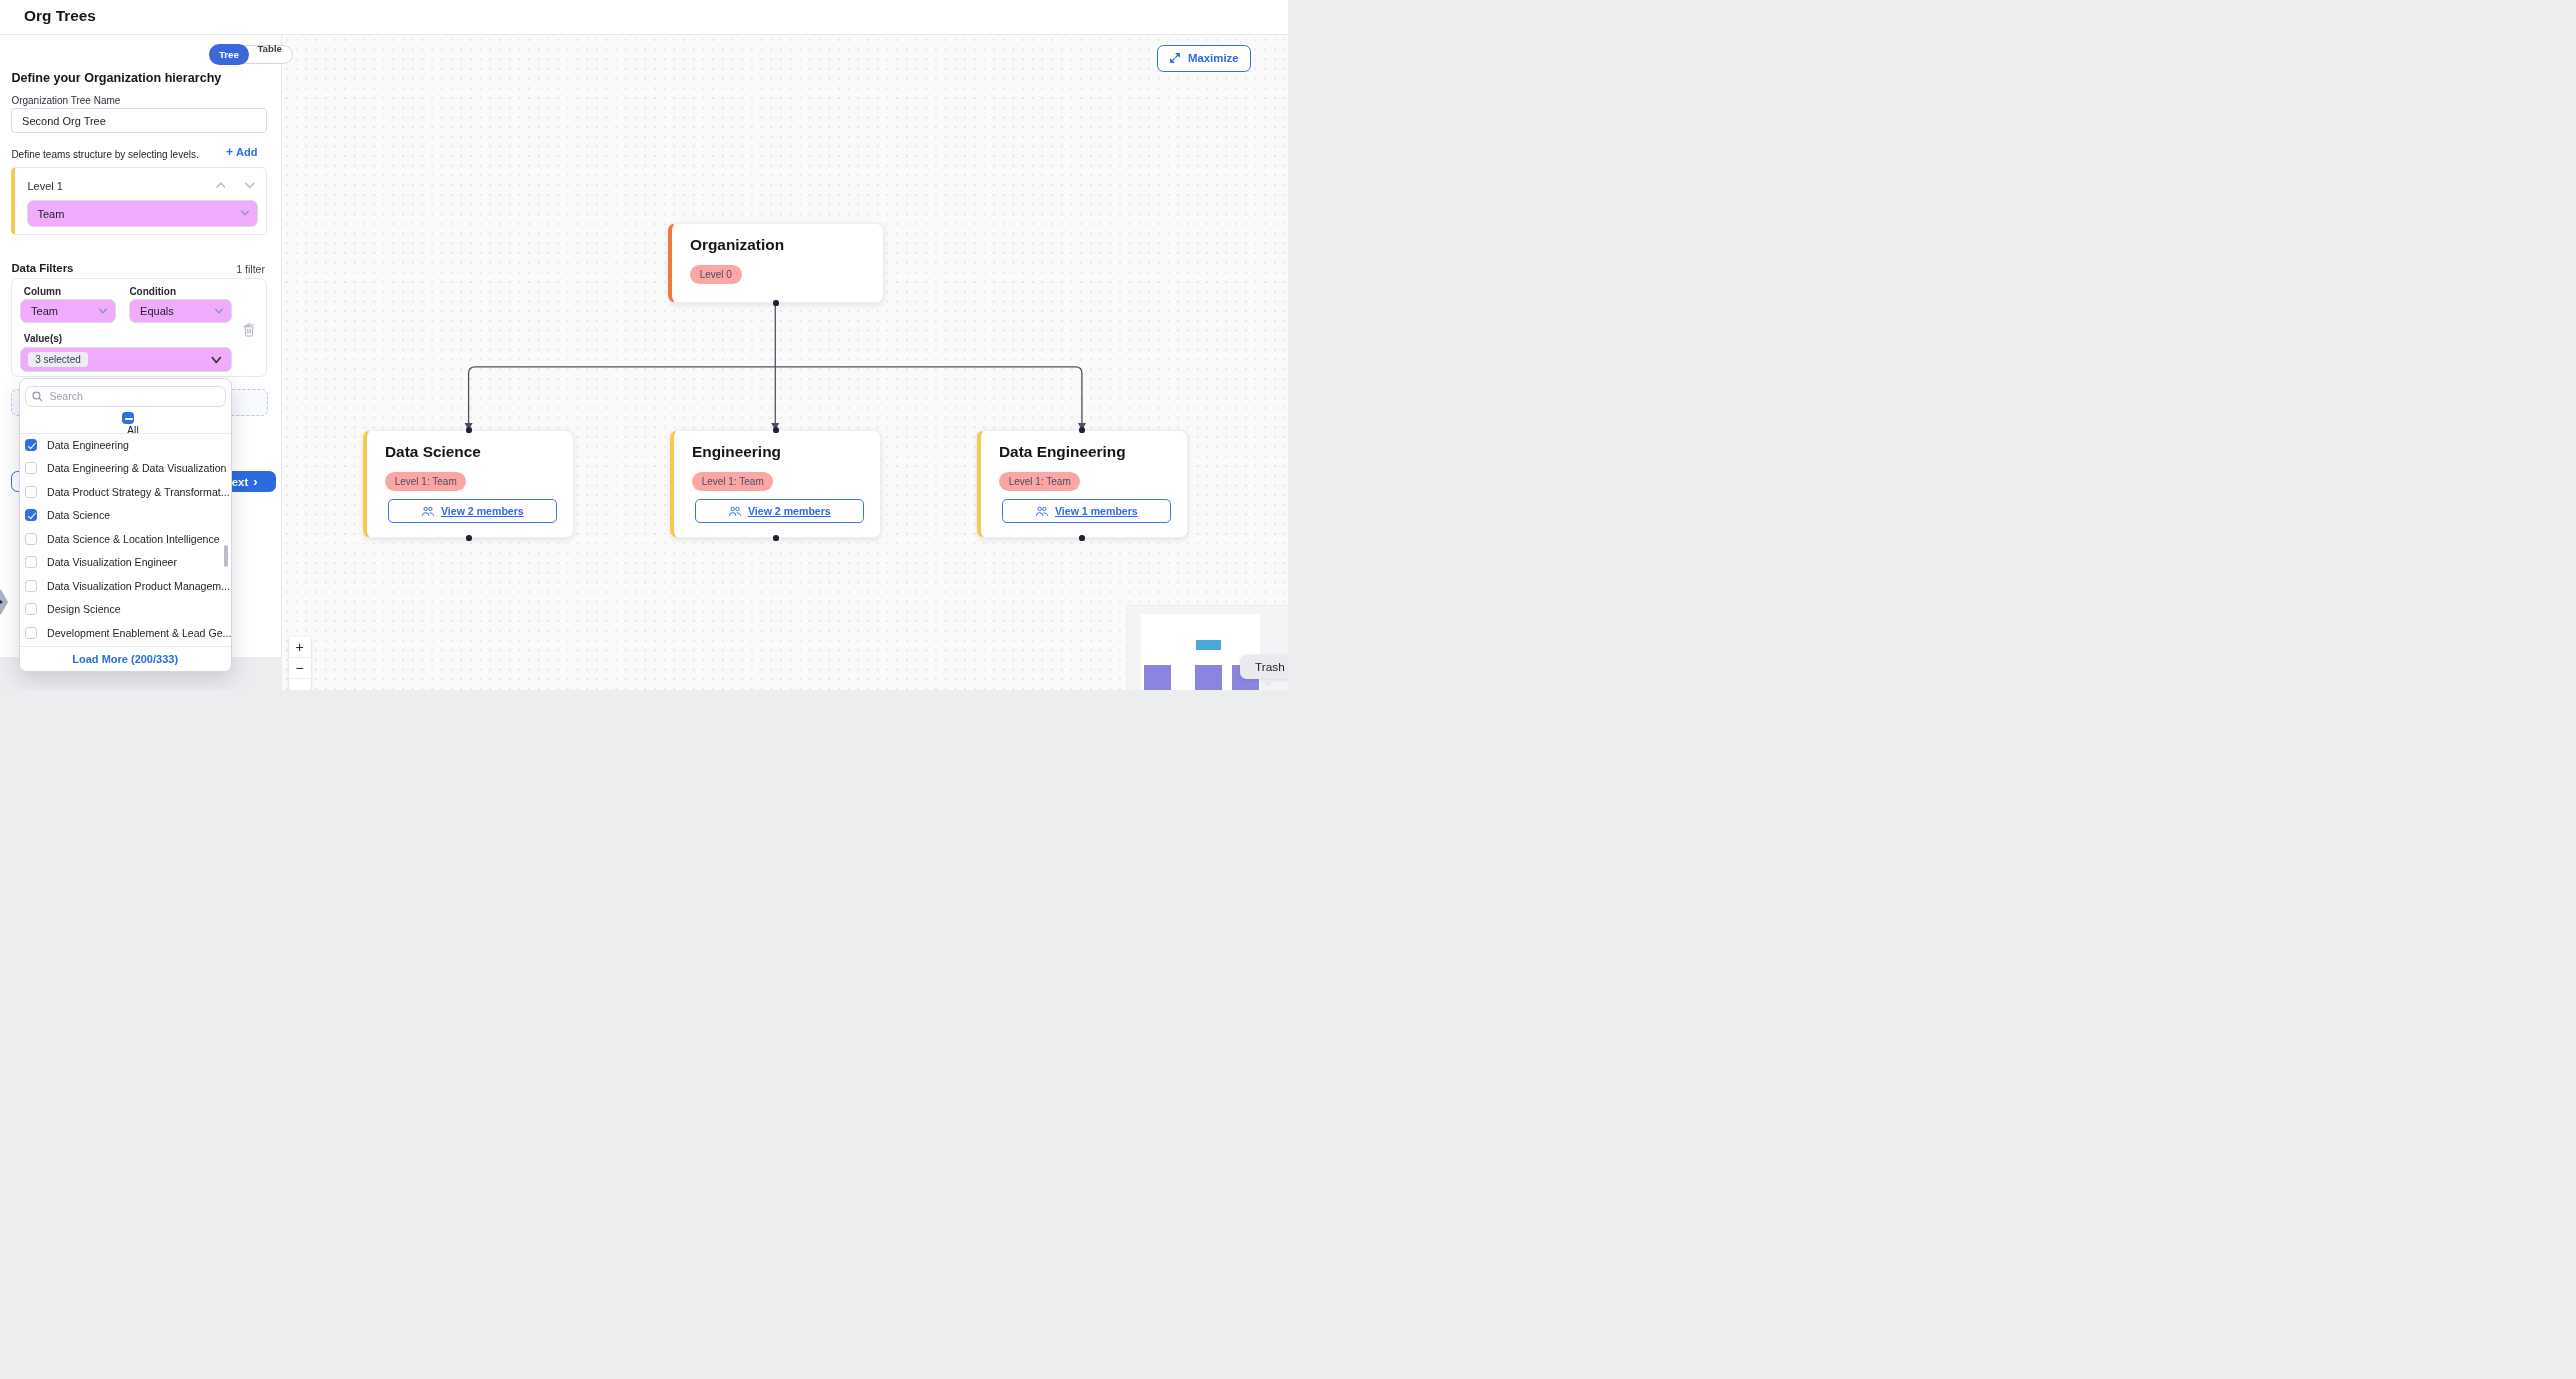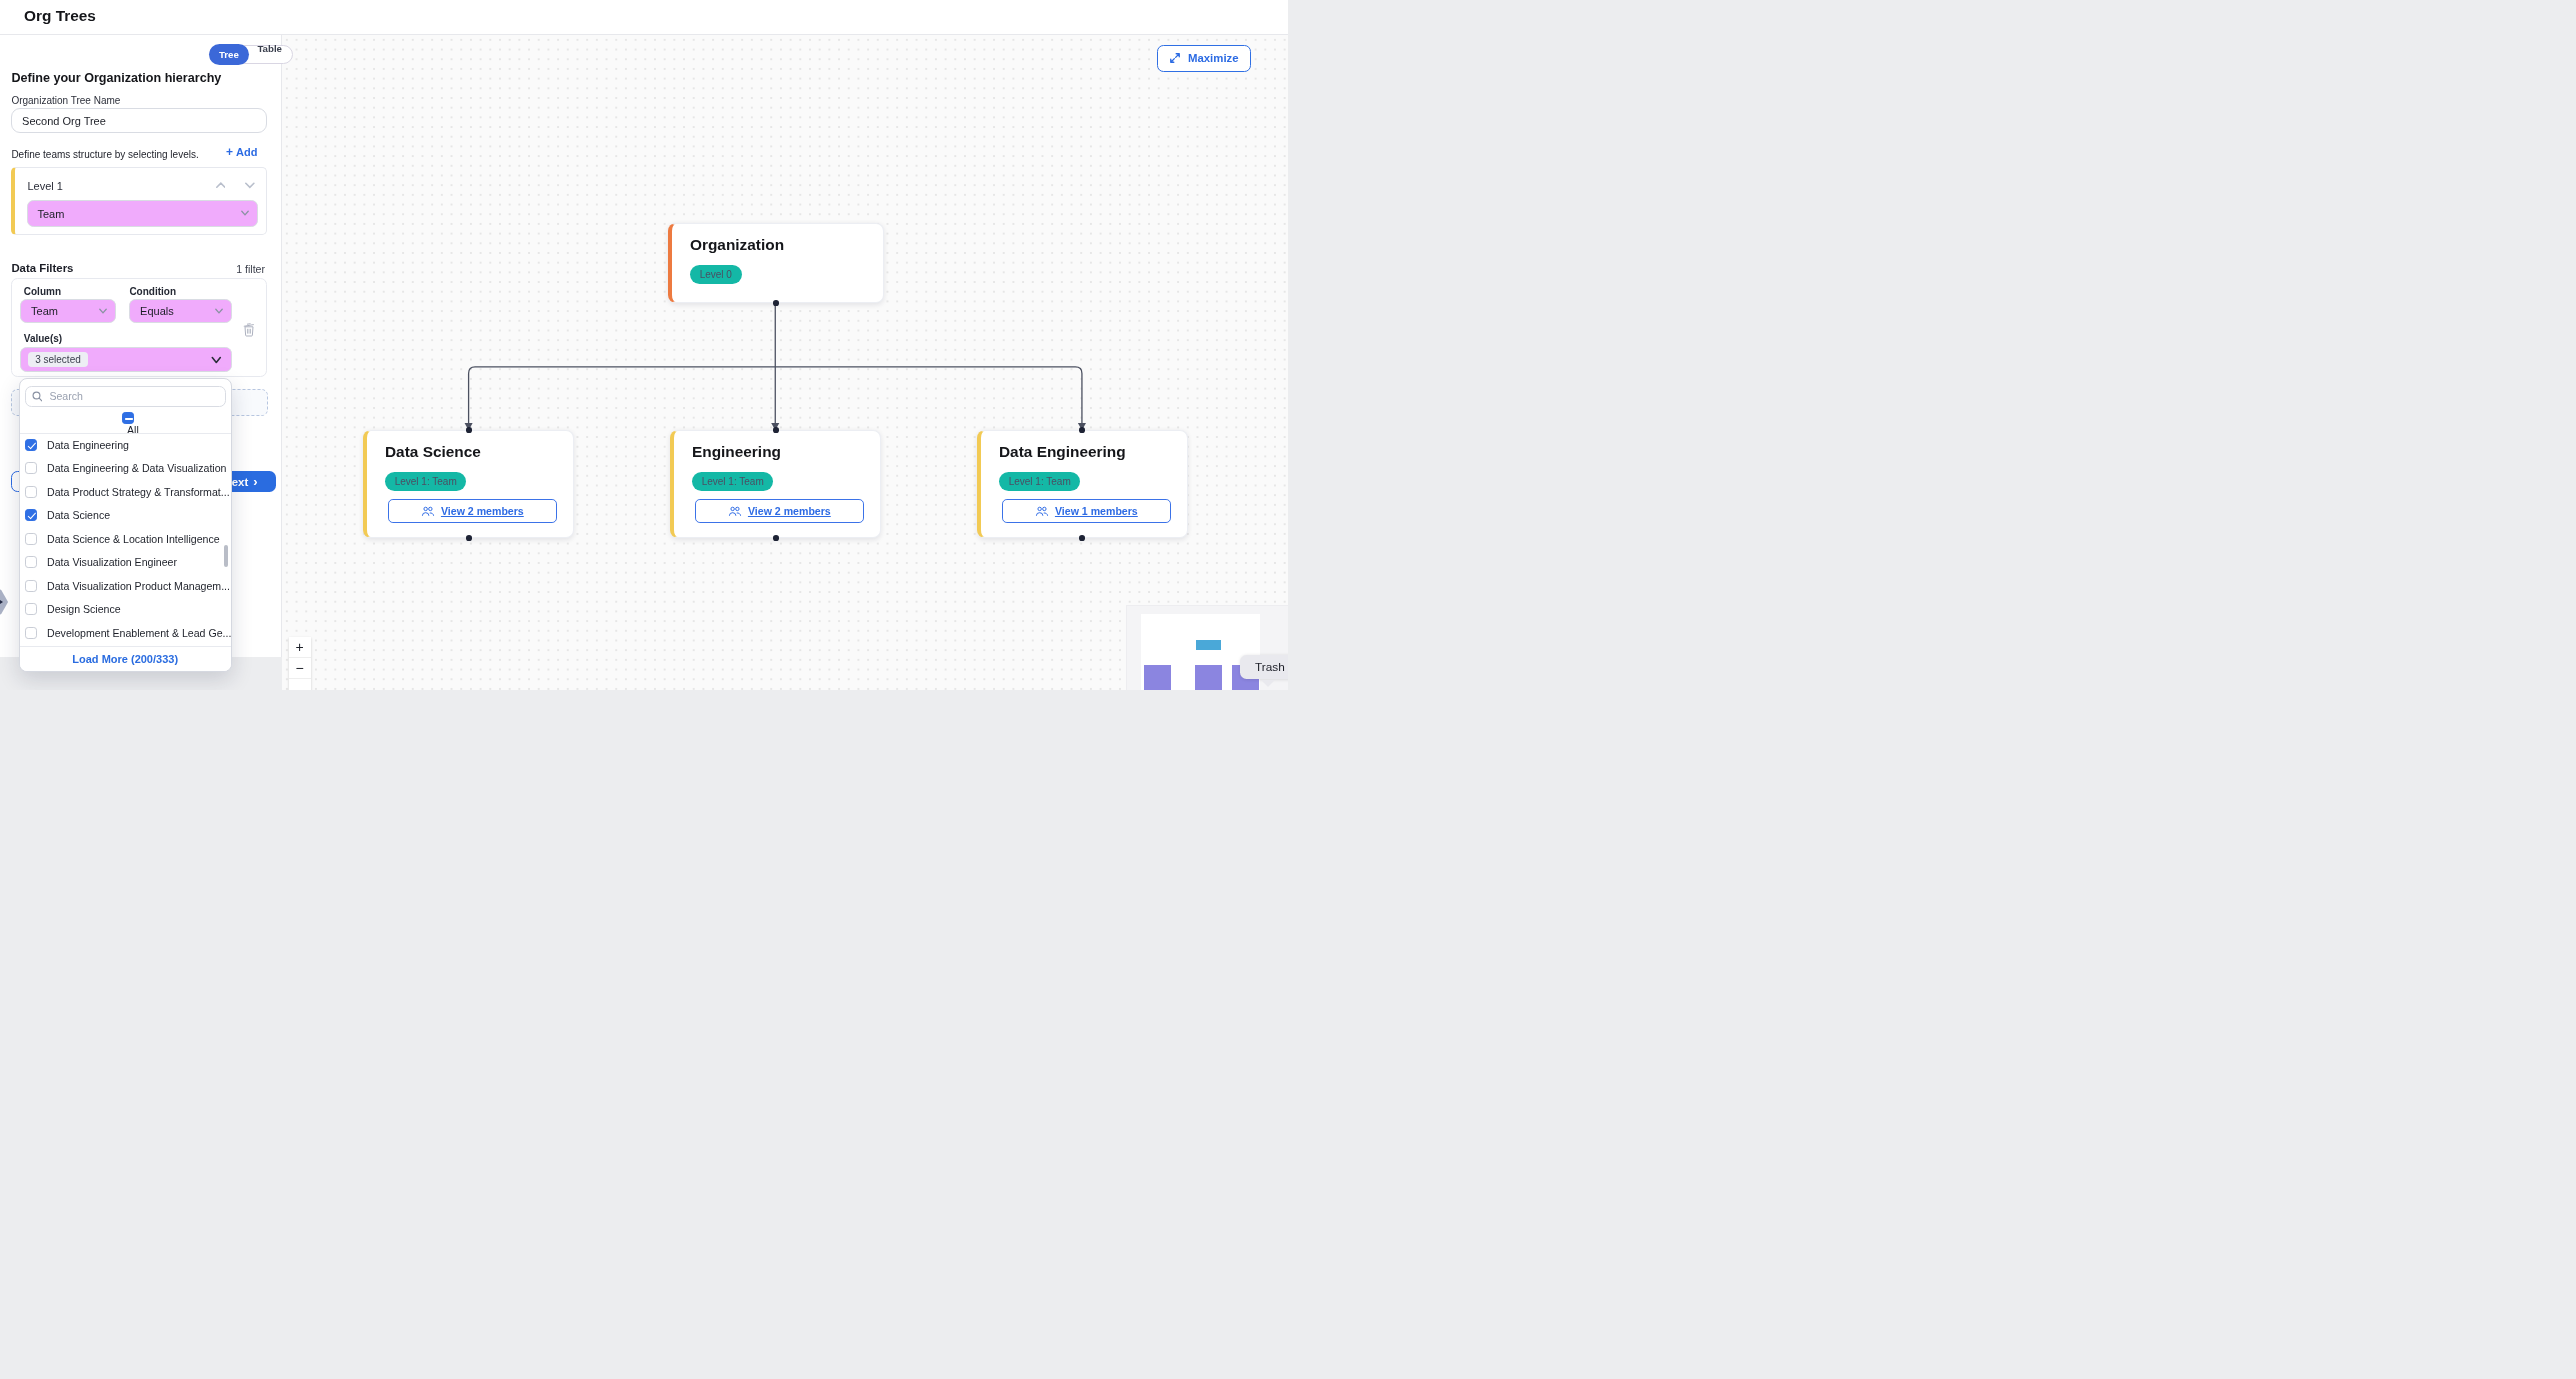--- a/index.html
+++ b/index.html
@@ -12,21 +12,21 @@
 
   
   .sidebar { position:absolute; left:0; top:35px; width:282px; height:622px; background:#fff; border-right:0.8px solid #e7e8ec; z-index:10; }
   .toggle { position:absolute; left:209px; top:9.7px; display:flex; align-items:center; border:0.8px solid #d9d6e3; border-radius:811px; background:#fff; height:19.5px; }
   .toggle .seg { font-size:9.7px; font-weight:bold; padding:0 9.7px; height:30px; line-height:19.5px; color:#3a3f4d; border-radius:811px; cursor:pointer; }
   .toggle .seg.sel { background:#3b68d8; color:#fff; margin:-0.8px; height:21px; line-height:21px; }
 
   .sb-heading { position:absolute; left:11.4px; top:36px; font-size:12.6px; font-weight:bold; color:#15161a; }
   .lbl { font-size:10px; color:#2c2f3a; }
   .tree-name-lbl { position:absolute; left:11.4px; top:60px; }
-  .text-input { position:absolute; left:11.4px; top:73px; width:256px; height:25px; border:0.8px solid #d9dce3; border-radius:9px; font-size:11px; color:#1c1e26; padding:0 9.7px; font-family:"Liberation Sans",sans-serif; background:#fff; }
+  .text-input { position:absolute; left:11.4px; top:73px; width:256px; height:25px; border:0.8px solid #d9dce3; border-radius:4px; font-size:11px; color:#1c1e26; padding:0 9.7px; font-family:"Liberation Sans",sans-serif; background:#fff; }
   .levels-hint { position:absolute; left:11.4px; top:114px; font-size:10px; color:#1d1f28; }
   .add-btn { position:absolute; right:23.5px; top:110px; color:#2c6be3; font-size:11px; font-weight:bold; cursor:pointer; }
   .add-btn .plus { font-size:12px; margin-right:3.2px; font-weight:bold; }
 
   .level-card { position:absolute; left:11.4px; top:132px; width:256px; height:68px; border:0.8px solid #e6e8ee; border-left:4px solid #f2ca54; border-radius:4.9px; background:#fff; }
   .level-title { position:absolute; left:12px; top:12px; font-size:11px; color:#2a2d38; }
   .lvl-chev { position:absolute; top:14px; width:9.7px; height:6.5px; }
   .lvl-chev.up { right:41px; } .lvl-chev.down { right:11.4px; }
   .select { border:0.8px solid #d9dce3; border-radius:6.5px; background:#f0abfc; font-size:11px; color:#1c1e26; display:flex; align-items:center; padding:0 9.7px; position:absolute; }
   .select .chev { position:absolute; right:8px; top:50%; margin-top:-3.2px; }
@@ -74,21 +74,21 @@
 
   
   .canvas { position:absolute; left:282px; top:35px; right:0; bottom:0; background:#fafafa; background-image:radial-gradient(#e6e6e6 0.8px, transparent 1px); background-size:9.7px 9.7px; overflow:hidden; z-index:1; }
   .maximize-btn { position:absolute; right:37px; top:9.7px; height:27px; padding:0 11.4px; background:#fff; border:1.2px solid #2f6fe4; border-radius:6.5px; display:flex; align-items:center; gap:6.5px; color:#2c6be3; font-size:11.4px; font-weight:bold; cursor:pointer; font-family:"Liberation Sans",sans-serif; }
 
   .edges { position:absolute; left:0; top:0; width:100%; height:100%; pointer-events:none; }
 
   .node { position:absolute; background:#fff; border:0.8px solid #eceef3; border-left:4.9px solid #f2ca54; border-radius:8px; box-shadow:0 1.6px 5.7px rgba(25,30,60,.10); }
   .node.root { left:386px; top:188px; width:216px; height:80px; border-left-color:#ed7a40; }
   .node .ntitle { position:absolute; left:18px; top:12px; font-size:15.4px; font-weight:bold; color:#15161a; white-space:nowrap; }
-  .node .nbadge { position:absolute; left:18px; top:41px; background:#14b8a6; border-radius:9.7px; font-size:10px; color:#4b4f63; padding:4px 9.7px; white-space:nowrap; }
+  .node .nbadge { position:absolute; left:18px; top:41px; background:#fca5a5; border-radius:9.7px; font-size:10px; color:#4b4f63; padding:4px 9.7px; white-space:nowrap; }
   .node.child { width:211px; height:108px; top:395px; }
   .members-btn { position:absolute; left:21px; top:68px; width:169px; height:24px; background:#fff; border:0.8px solid #3b72e8; border-radius:4.9px; display:flex; align-items:center; justify-content:center; gap:5.7px; cursor:pointer; font-family:"Liberation Sans",sans-serif; }
   .members-btn .mlabel { color:#2e6be4; font-size:10.6px; font-weight:bold; text-decoration:underline; }
   .handle-dot { position:absolute; width:5.7px; height:5.7px; border-radius:50%; background:#1e2335; z-index:4; }
 
   .zoom-ctl { position:absolute; left:6.5px; bottom:-9.7px; width:22px; background:#fff; box-shadow:0 0.8px 2.4px rgba(0,0,0,.18); z-index:6; }
   .zoom-btn { width:22px; height:21px; background:#fff; border:none; border-bottom:0.8px solid #eeeeee; font-size:14px; color:#1d2029; cursor:pointer; display:flex; align-items:center; justify-content:center; font-family:"Liberation Sans",sans-serif; }
 
   .minimap { position:absolute; right:-9.7px; bottom:-9.7px; width:172px; height:95px; background:#f4f4f6; border:0.8px solid #ededf0; z-index:5; }
   .mm-inner { position:absolute; left:14.6px; top:8px; width:119px; height:89px; background:#fff; }

